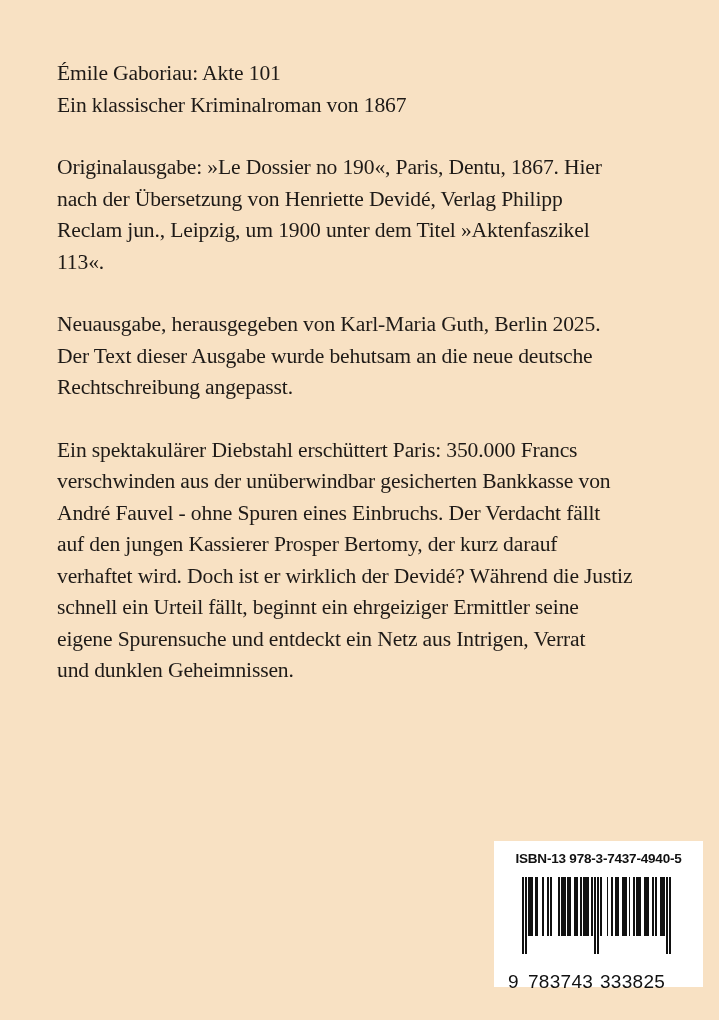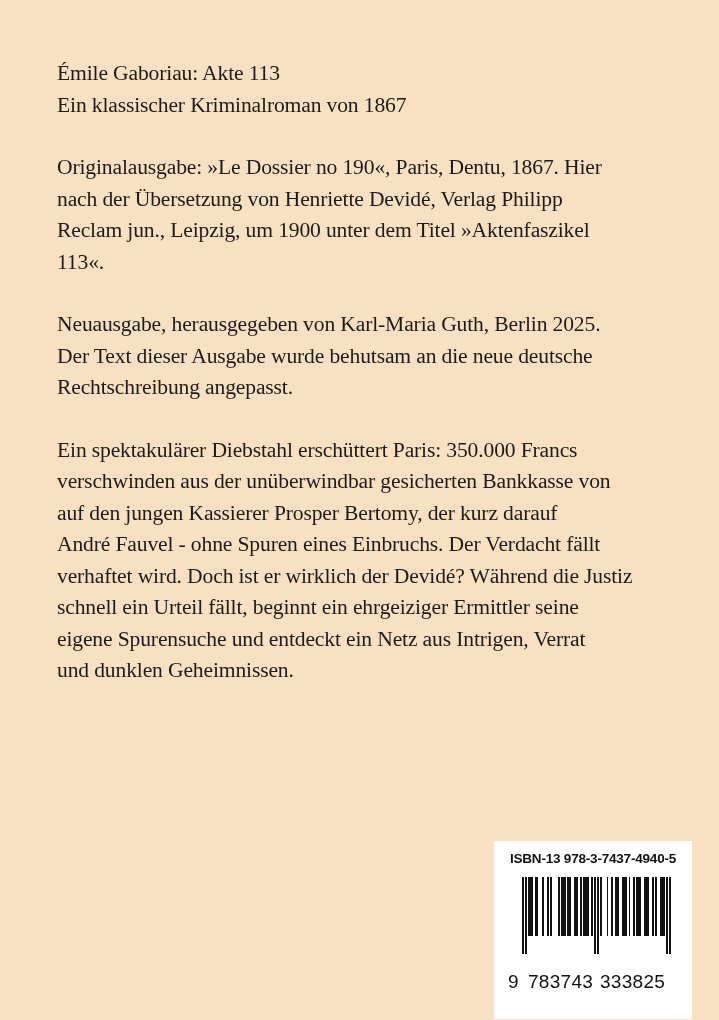--- a/index.html
+++ b/index.html
@@ -13,61 +13,62 @@
   .content {
     position: absolute; left: 57px; top: 58px; width: 650px;
   }
   .para { margin: 0 0 31px 0; }
   .line {
     display: block; white-space: nowrap;
     font-size: 21.6px; line-height: 31.5px; letter-spacing: -0.15px;
     transform-origin: 0 50%;
   }
   .isbn-box {
-    position: absolute; left: 494px; top: 841px; width: 198px; height: 178px;
+    position: absolute; left: 494px; top: 841px; width: 198px; height: 146px;
     background: #ffffff;
+    padding-left: 11px;
   }
   .isbn-label {
     position: absolute; left: 0; top: 10px; width: 100%; text-align: center;
     font-family: "Liberation Sans", "DejaVu Sans", sans-serif;
     font-weight: bold; font-size: 13.5px; color: #111; letter-spacing: -0.2px;
   }
   .barcode {
     position: absolute; left: 28px; top: 36px; width: 149px; height: 78px;
   }
   .bar { position: absolute; top: 0; background: #111; }
   .bc-digit {
     position: absolute; font-family: "Liberation Sans", "DejaVu Sans", sans-serif;
     font-size: 19px; color: #111; line-height: 18px; top: 96px;
   }
 </style>
 </head>
 <body>
 
 <div class="content">
   <div class="para">
-    <span class="line">Émile Gaboriau: Akte 113</span>
+    <span class="line">Émile Gaboriau: Akte 101</span>
     <span class="line">Ein klassischer Kriminalroman von 1867</span>
   </div>
   <div class="para">
     <span class="line">Originalausgabe: »Le Dossier no 190«, Paris, Dentu, 1867. Hier</span>
     <span class="line">nach der Übersetzung von Henriette Devidé, Verlag Philipp</span>
     <span class="line">Reclam jun., Leipzig, um 1900 unter dem Titel  »Aktenfaszikel</span>
     <span class="line">113«.</span>
   </div>
   <div class="para">
     <span class="line">Neuausgabe, herausgegeben von Karl-Maria Guth, Berlin 2025.</span>
     <span class="line">Der Text dieser Ausgabe wurde behutsam an die neue deutsche</span>
     <span class="line">Rechtschreibung angepasst.</span>
   </div>
   <div class="para">
     <span class="line">Ein spektakulärer Diebstahl erschüttert Paris: 350.000 Francs</span>
     <span class="line">verschwinden aus der unüberwindbar gesicherten Bankkasse von</span>
+    <span class="line">André Fauvel - ohne Spuren eines Einbruchs. Der Verdacht fällt</span>
     <span class="line">auf den jungen Kassierer Prosper Bertomy, der kurz darauf</span>
-    <span class="line">André Fauvel - ohne Spuren eines Einbruchs. Der Verdacht fällt</span>
     <span class="line">verhaftet wird. Doch ist er wirklich der Devidé? Während die Justiz</span>
     <span class="line">schnell ein Urteil fällt, beginnt ein ehrgeiziger Ermittler seine</span>
     <span class="line">eigene Spurensuche und entdeckt ein Netz aus Intrigen, Verrat</span>
     <span class="line">und dunklen Geheimnissen.</span>
   </div>
 </div>
 
 <div class="isbn-box">
   <div class="isbn-label">ISBN-13 978-3-7437-4940-5</div>
   <div class="barcode" id="barcode">

